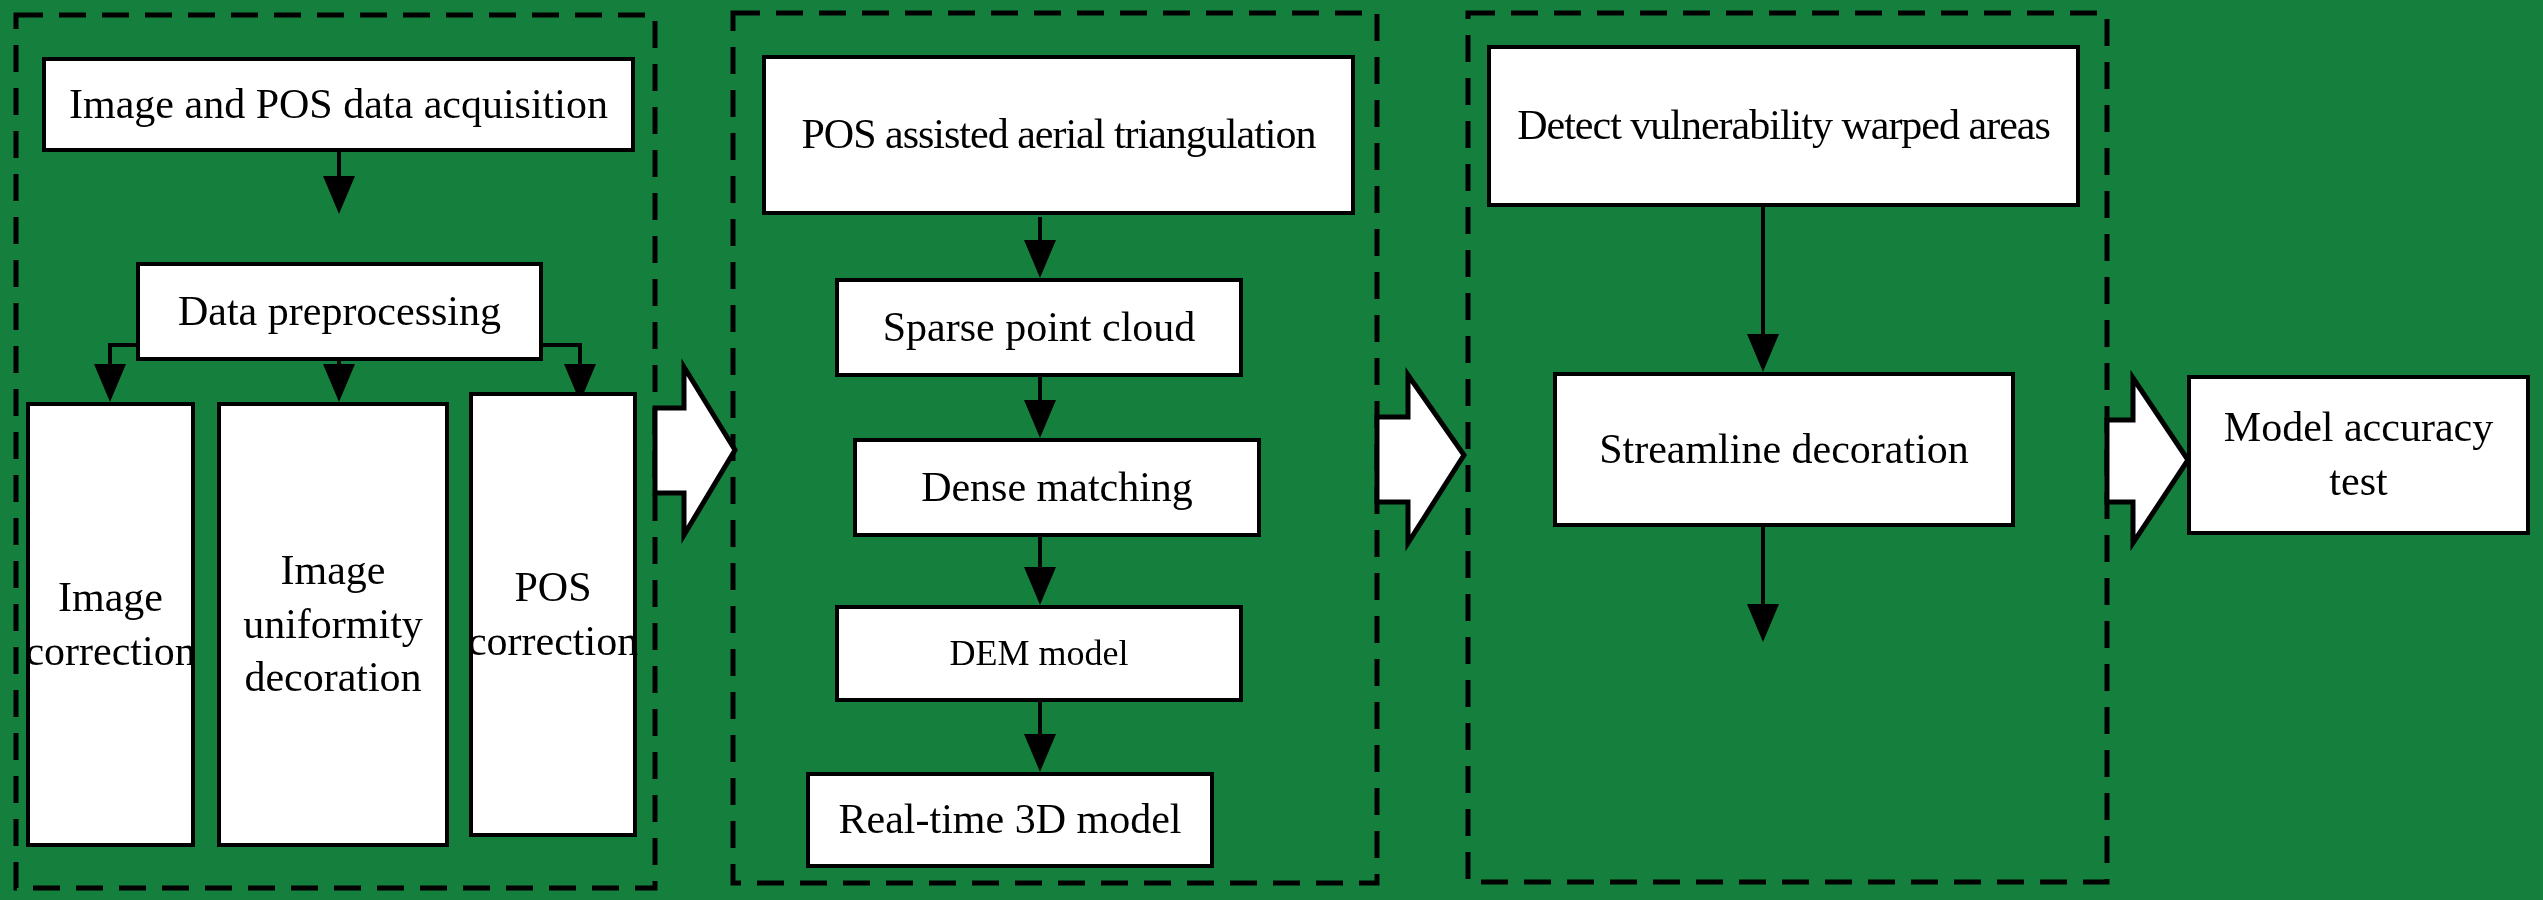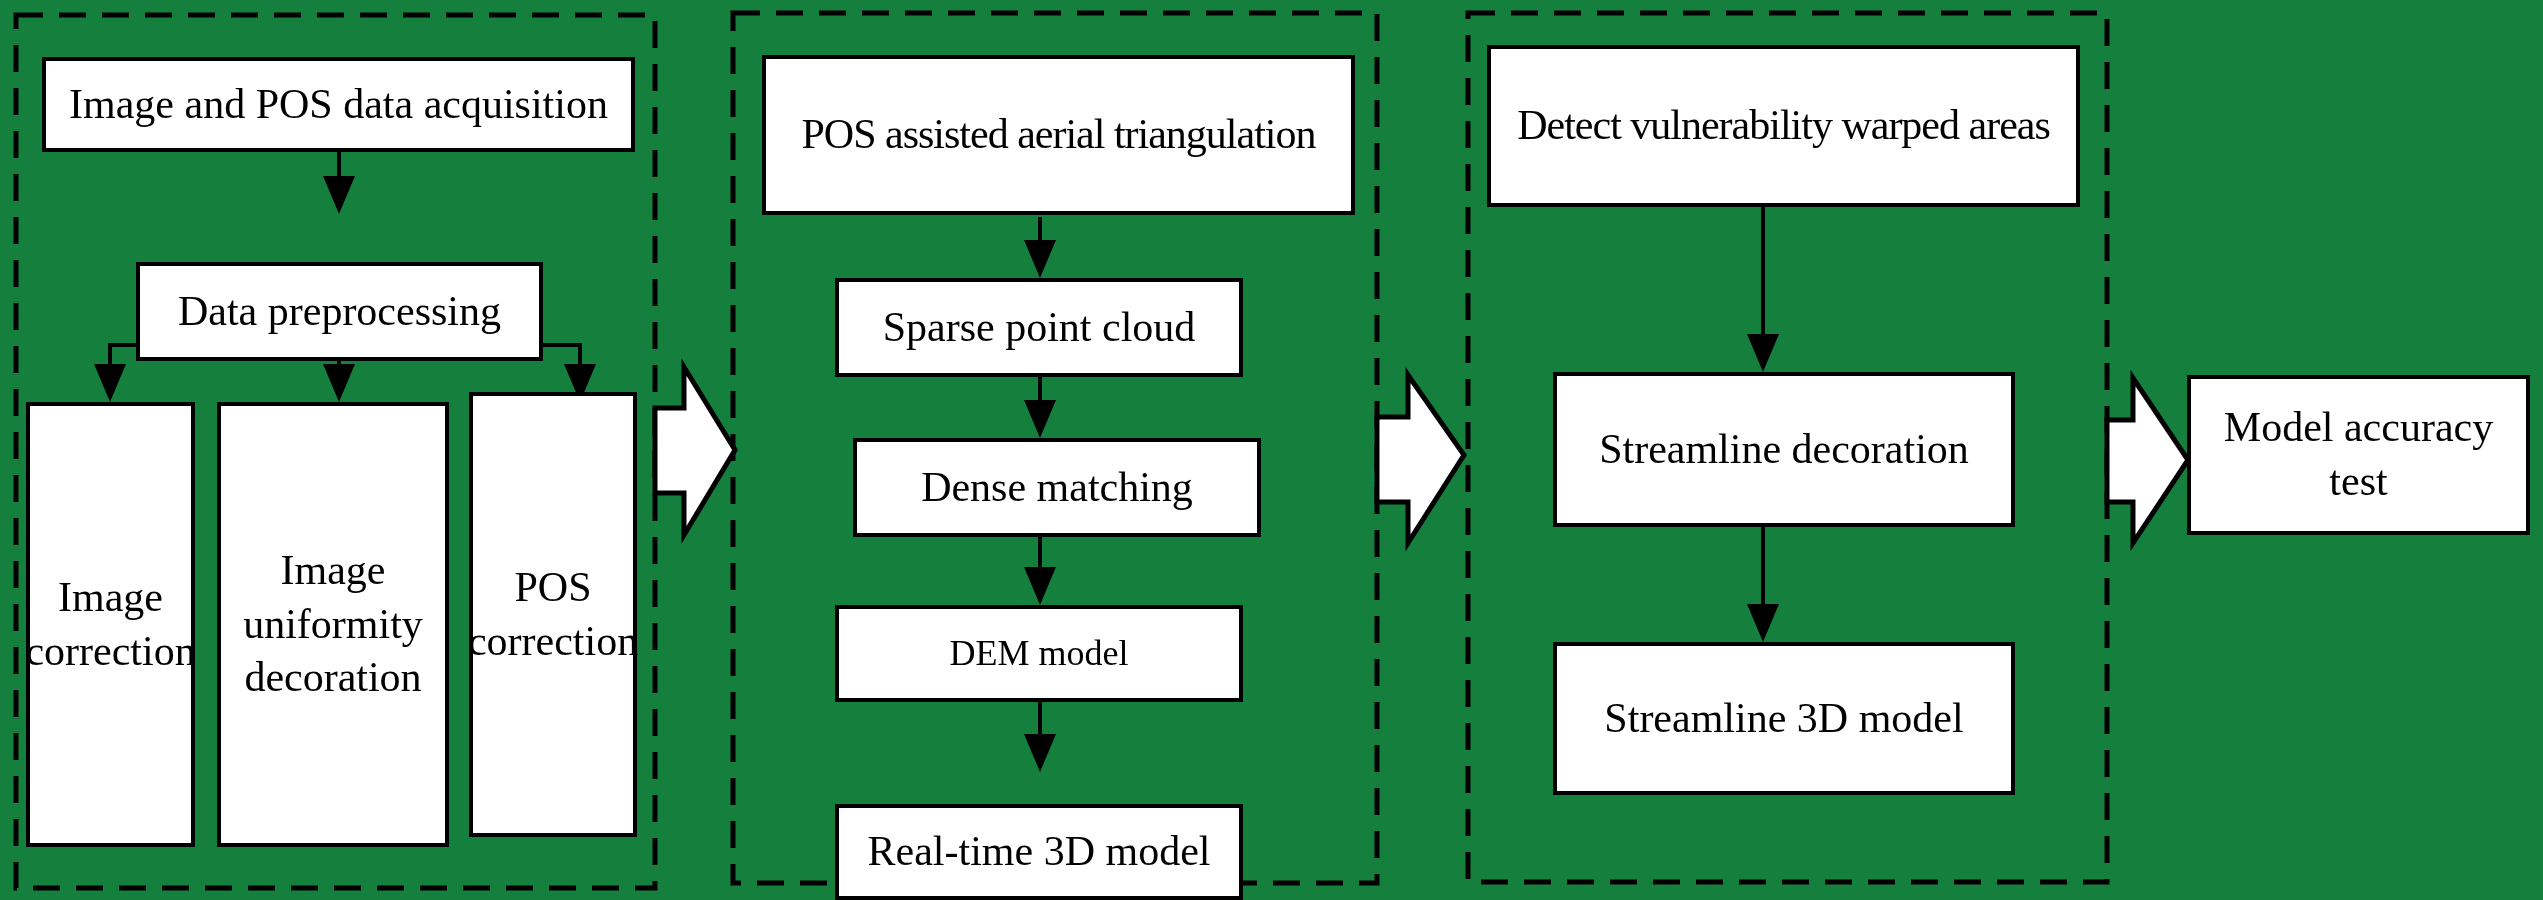--- a/index.html
+++ b/index.html
@@ -45,21 +45,21 @@
   #n-acq  { left:  42px; top:  57px; width: 593px; height:  95px; }
   #n-prep { left: 136px; top: 214px; width: 407px; height:  99px; margin-top: 48px; }
   #n-ic   { left:  26px; top: 402px; width: 169px; height: 445px; }
   #n-iue  { left: 217px; top: 402px; width: 232px; height: 445px; }
   #n-posc { left: 469px; top: 392px; width: 168px; height: 445px; }
 
   #n-pat  { left: 762px; top:  55px; width: 593px; height: 160px; }
   #n-spc  { left: 835px; top: 278px; width: 408px; height:  99px; }
   #n-dm   { left: 853px; top: 438px; width: 408px; height:  99px; }
   #n-dem  { left: 835px; top: 605px; width: 408px; height:  97px; }
-  #n-rt   { left: 835px; top: 772px; width: 408px; height:  96px; margin-top: 32px; }
+  #n-rt   { left: 806px; top: 772px; width: 408px; height:  96px; }
 
   #n-det  { left: 1487px; top:  45px; width: 593px; height: 162px; }
   #n-sd   { left: 1553px; top: 372px; width: 462px; height: 155px; }
   #n-s3d  { left: 1553px; top: 642px; width: 462px; height: 153px; }
 
   #n-mat  { left: 2187px; top: 375px; width: 343px; height: 160px; }
 </style>
 </head>
 <body>
 
@@ -124,17 +124,16 @@
   <div class="node" id="n-posc">POS correction</div>
 
   <div class="node nw tight" id="n-pat">POS assisted aerial triangulation</div>
   <div class="node nw" id="n-spc">Sparse point cloud</div>
   <div class="node nw" id="n-dm">Dense matching</div>
   <div class="node nw big" id="n-dem">DEM model</div>
   <div class="node nw" id="n-rt">Real-time 3D model</div>
 
   <div class="node nw tight" id="n-det">Detect vulnerability warped areas</div>
   <div class="node nw" id="n-sd">Streamline decoration</div>
-  <div class="node nw" id="n-s3d">Streamline 3D model</div>
 
   <div class="node" id="n-mat">Model accuracy test</div>
 
 </div>
 
 </body></html>

